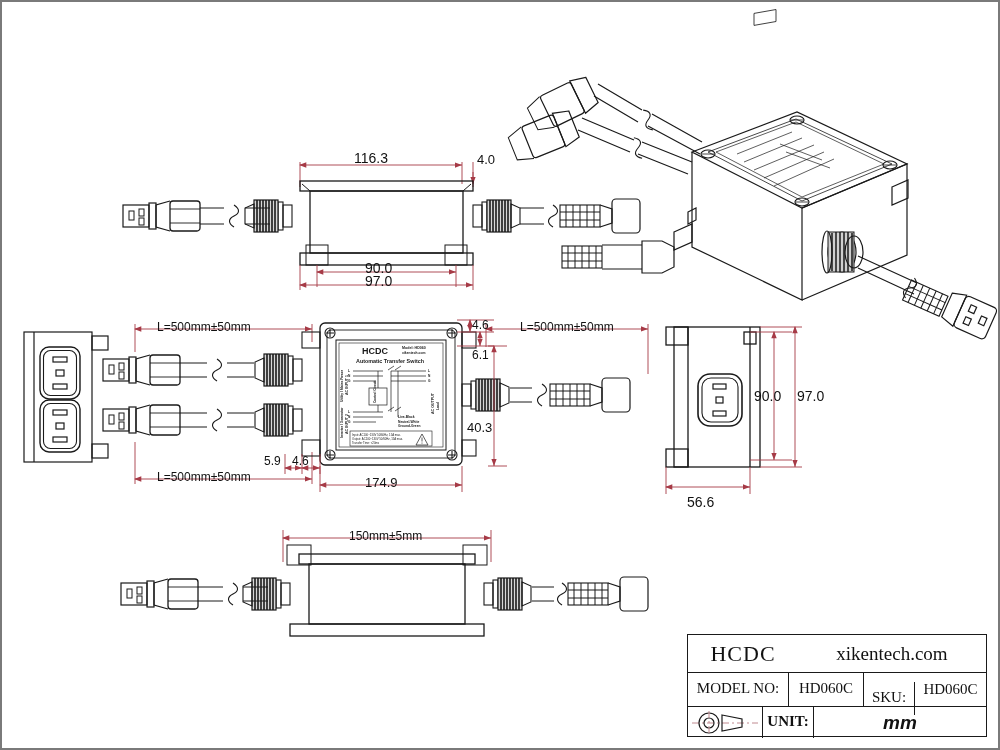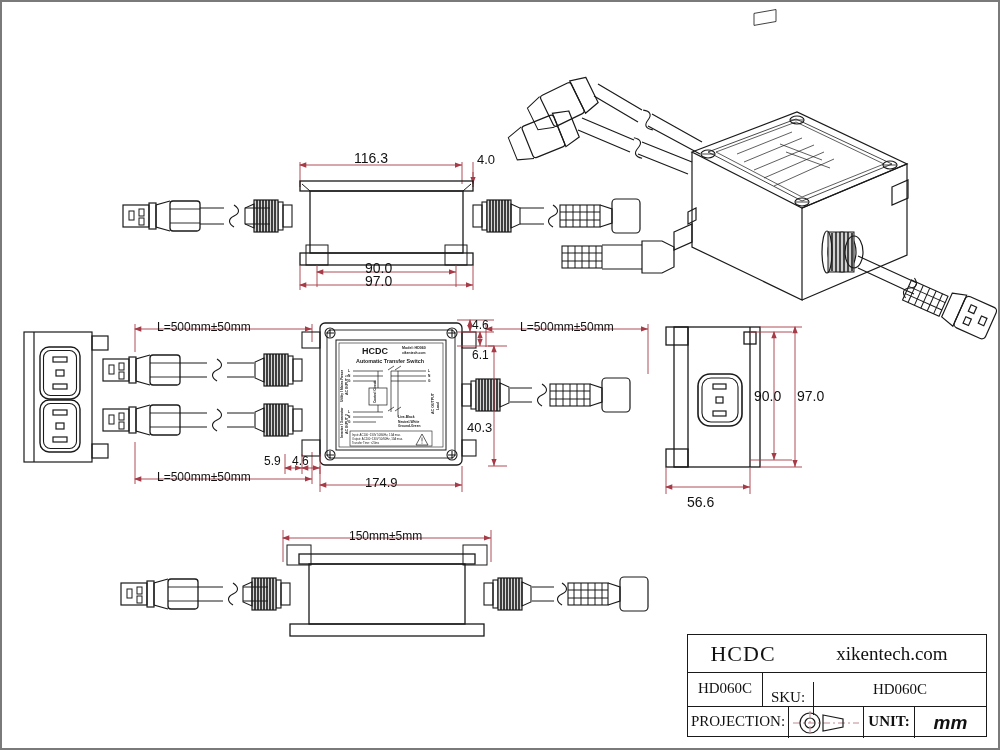--- a/index.html
+++ b/index.html
@@ -528,26 +528,26 @@
     <span class="dim" style="position:absolute;left:347px;top:527px;font-size:12px;">150mm±5mm</span>
   </div>
 
   <div style="position:absolute;left:685px;top:632px;width:300px;height:103px;
               border:1.6px solid #1a1a1a;box-sizing:border-box;background:#fff;">
     <div style="height:37px;display:flex;align-items:center;border-bottom:1.6px solid #1a1a1a;">
       <span class="tb-text" style="flex:0 0 110px;text-align:center;font-size:22px;letter-spacing:1px;">HCDC</span>
       <span class="tb-text" style="flex:1;text-align:center;font-size:19px;">xikentech.com</span>
     </div>
     <div style="height:33px;display:flex;align-items:center;border-bottom:1.6px solid #1a1a1a;">
+      <span class="tb-text" style="flex:0 0 100px;text-align:center;font-size:15px;border-right:1.6px solid #1a1a1a;line-height:31px;height:100%;">MODEL NO:</span>
       <span class="tb-text" style="flex:0 0 74px;text-align:center;font-size:15px;border-right:1.6px solid #1a1a1a;line-height:31px;height:100%;">HD060C</span>
       <span class="tb-text" style="flex:0 0 50px;text-align:center;font-size:15px;border-right:1.6px solid #1a1a1a;line-height:31px;height:100%;margin-top:18px;">SKU:</span>
       <span class="tb-text" style="flex:1;text-align:center;font-size:15px;">HD060C</span>
     </div>
     <div style="height:31px;display:flex;align-items:center;">
-      <span class="tb-text" style="flex:0 0 100px;text-align:center;font-size:15px;border-right:1.6px solid #1a1a1a;line-height:29px;height:100%;">PROJECTION:</span>
       <span style="flex:0 0 74px;border-right:1.6px solid #1a1a1a;height:100%;display:flex;align-items:center;justify-content:center;">
         <svg width="70" height="28" viewBox="0 0 70 28">
           <line x1="2" y1="14" x2="68" y2="14" stroke="#c08a90" stroke-width="1" stroke-dasharray="7,3,2,3"></line>
           <circle cx="19" cy="14" r="10" fill="none" stroke="#1a1a1a" stroke-width="1.2"></circle>
           <circle cx="19" cy="14" r="5" fill="none" stroke="#1a1a1a" stroke-width="1.2"></circle>
           <line x1="19" y1="2" x2="19" y2="26" stroke="#c08a90" stroke-width="1" stroke-dasharray="7,3,2,3"></line>
           <path d="M32,6 L52,10 L52,18 L32,22 z" fill="none" stroke="#1a1a1a" stroke-width="1.2"></path>
         </svg>
       </span>
       <span class="tb-text" style="flex:0 0 50px;text-align:center;font-size:15px;border-right:1.6px solid #1a1a1a;line-height:29px;height:100%;font-weight:bold;">UNIT:</span>

